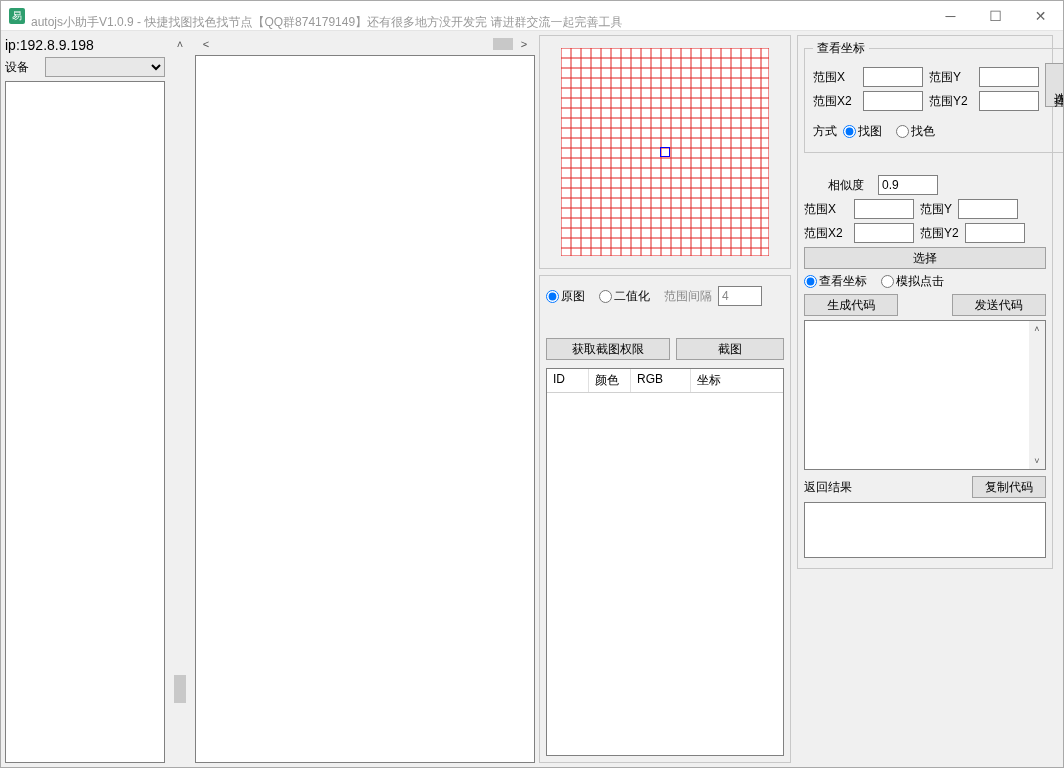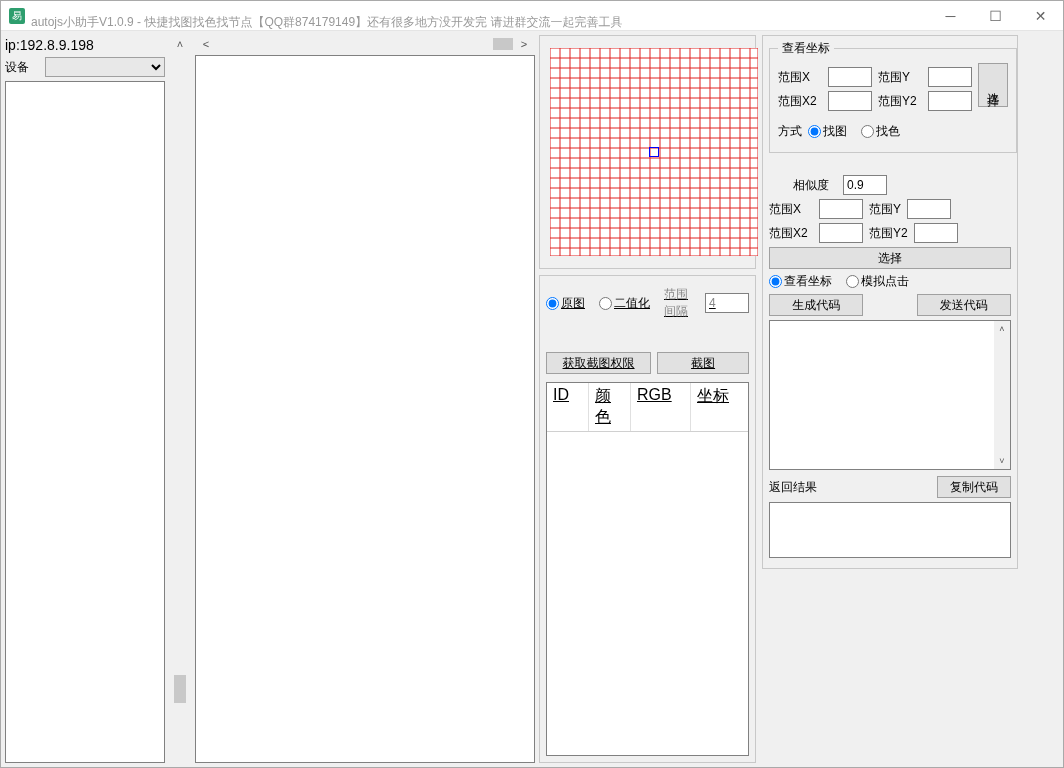--- a/index.html
+++ b/index.html
@@ -20,36 +20,36 @@
 .divider-panel { width: 22px; background: #f0f0f0; display: flex; flex-direction: column; }
 .div-top { height: 18px; display: flex; align-items: center; justify-content: center; }
 .div-track { flex: 1; display: flex; align-items: flex-end; justify-content: center; padding-bottom: 60px; }
 .div-thumb { width: 12px; height: 28px; background: #c8c8c8; }
 .mid-panel { flex: 1; display: flex; flex-direction: column; min-width: 0; }
 .mid-top-bar { height: 18px; display: flex; align-items: center; padding: 0 4px; }
 .chev { width: 14px; text-align: center; color: #555; font-size: 11px; cursor: default; }
 .mid-thumb { width: 20px; height: 12px; background: #c8c8c8; margin-left: auto; margin-right: 4px; }
 .mid-canvas { flex: 1; background: #fff; border: 1px solid #808080; margin-top: 2px; }
 .right-col { width: 520px; display: flex; gap: 6px; }
-.col-a { width: 217px; display: flex; flex-direction: column; gap: 6px; text-decoration: underline; }
+.col-a { width: 252px; display: flex; flex-direction: column; gap: 6px; }
 .col-b { width: 256px; display: flex; flex-direction: column; gap: 6px; }
 .groupbox { border: 1px solid #c8c8c8; background: #f0f0f0; padding: 6px; }
 .grid-preview { width: 208px; height: 208px; margin: 2px auto; position: relative; background: #fff; }
 .grid-preview svg { width: 100%; height: 100%; display: block; }
 .center-mark { position: absolute; width: 10px; height: 10px; border: 1px solid #00f; left: 50%; top: 50%; transform: translate(-50%,-50%); }
 .row { display: flex; align-items: center; gap: 6px; margin: 4px 0; }
 .row label { white-space: nowrap; }
-input[type="text"].fld { height: 20px; border: 1px solid #808080; background: #fff; padding: 0 3px; font-size: 12px; width: 44px; }
+input[type="text"].fld { height: 20px; border: 1px solid #808080; background: #fff; padding: 0 3px; font-size: 12px; width: 60px; }
 .fld.w60 { width: 60px; }
 .btn { height: 22px; border: 1px solid #a0a0a0; background: #e1e1e1; padding: 0 12px; font-size: 12px; cursor: default; display: inline-flex; align-items: center; justify-content: center; }
 .radio-wrap { display: inline-flex; align-items: center; gap: 2px; margin-right: 8px; }
 .radio-wrap input { margin: 0; }
 .table-box { border: 1px solid #808080; background: #fff; }
 .table-head { display: flex; background: #fff; border-bottom: 1px solid #d0d0d0; }
-.th { padding: 3px 6px; border-right: 1px solid #e0e0e0; font-size: 16px; }
+.th { padding: 3px 6px; border-right: 1px solid #e0e0e0; font-size: 12px; }
 .th:last-child { border-right: none; }
 .table-body { height: 250px; }
 .code-area { border: 1px solid #808080; background: #fff; height: 150px; position: relative; }
 .sb-v { position: absolute; right: 0; top: 0; bottom: 0; width: 16px; background: #f0f0f0; display: flex; flex-direction: column; justify-content: space-between; align-items: center; }
 .sb-btn { width: 16px; height: 16px; display: flex; align-items: center; justify-content: center; font-size: 9px; color: #555; }
 .result-area { border: 1px solid #808080; background: #fff; height: 56px; }
 fieldset.fb { border: 1px solid #c8c8c8; padding: 6px 8px 8px 8px; }
 fieldset.fb legend { padding: 0 4px; font-size: 12px; }
 .tall-btn { width: 30px; height: 44px; border: 1px solid #a0a0a0; background: #e1e1e1; display: flex; align-items: center; justify-content: center; writing-mode: vertical-rl; font-size: 12px; line-height: 1; letter-spacing: 2px; }
 .spacer { flex: 1; }

